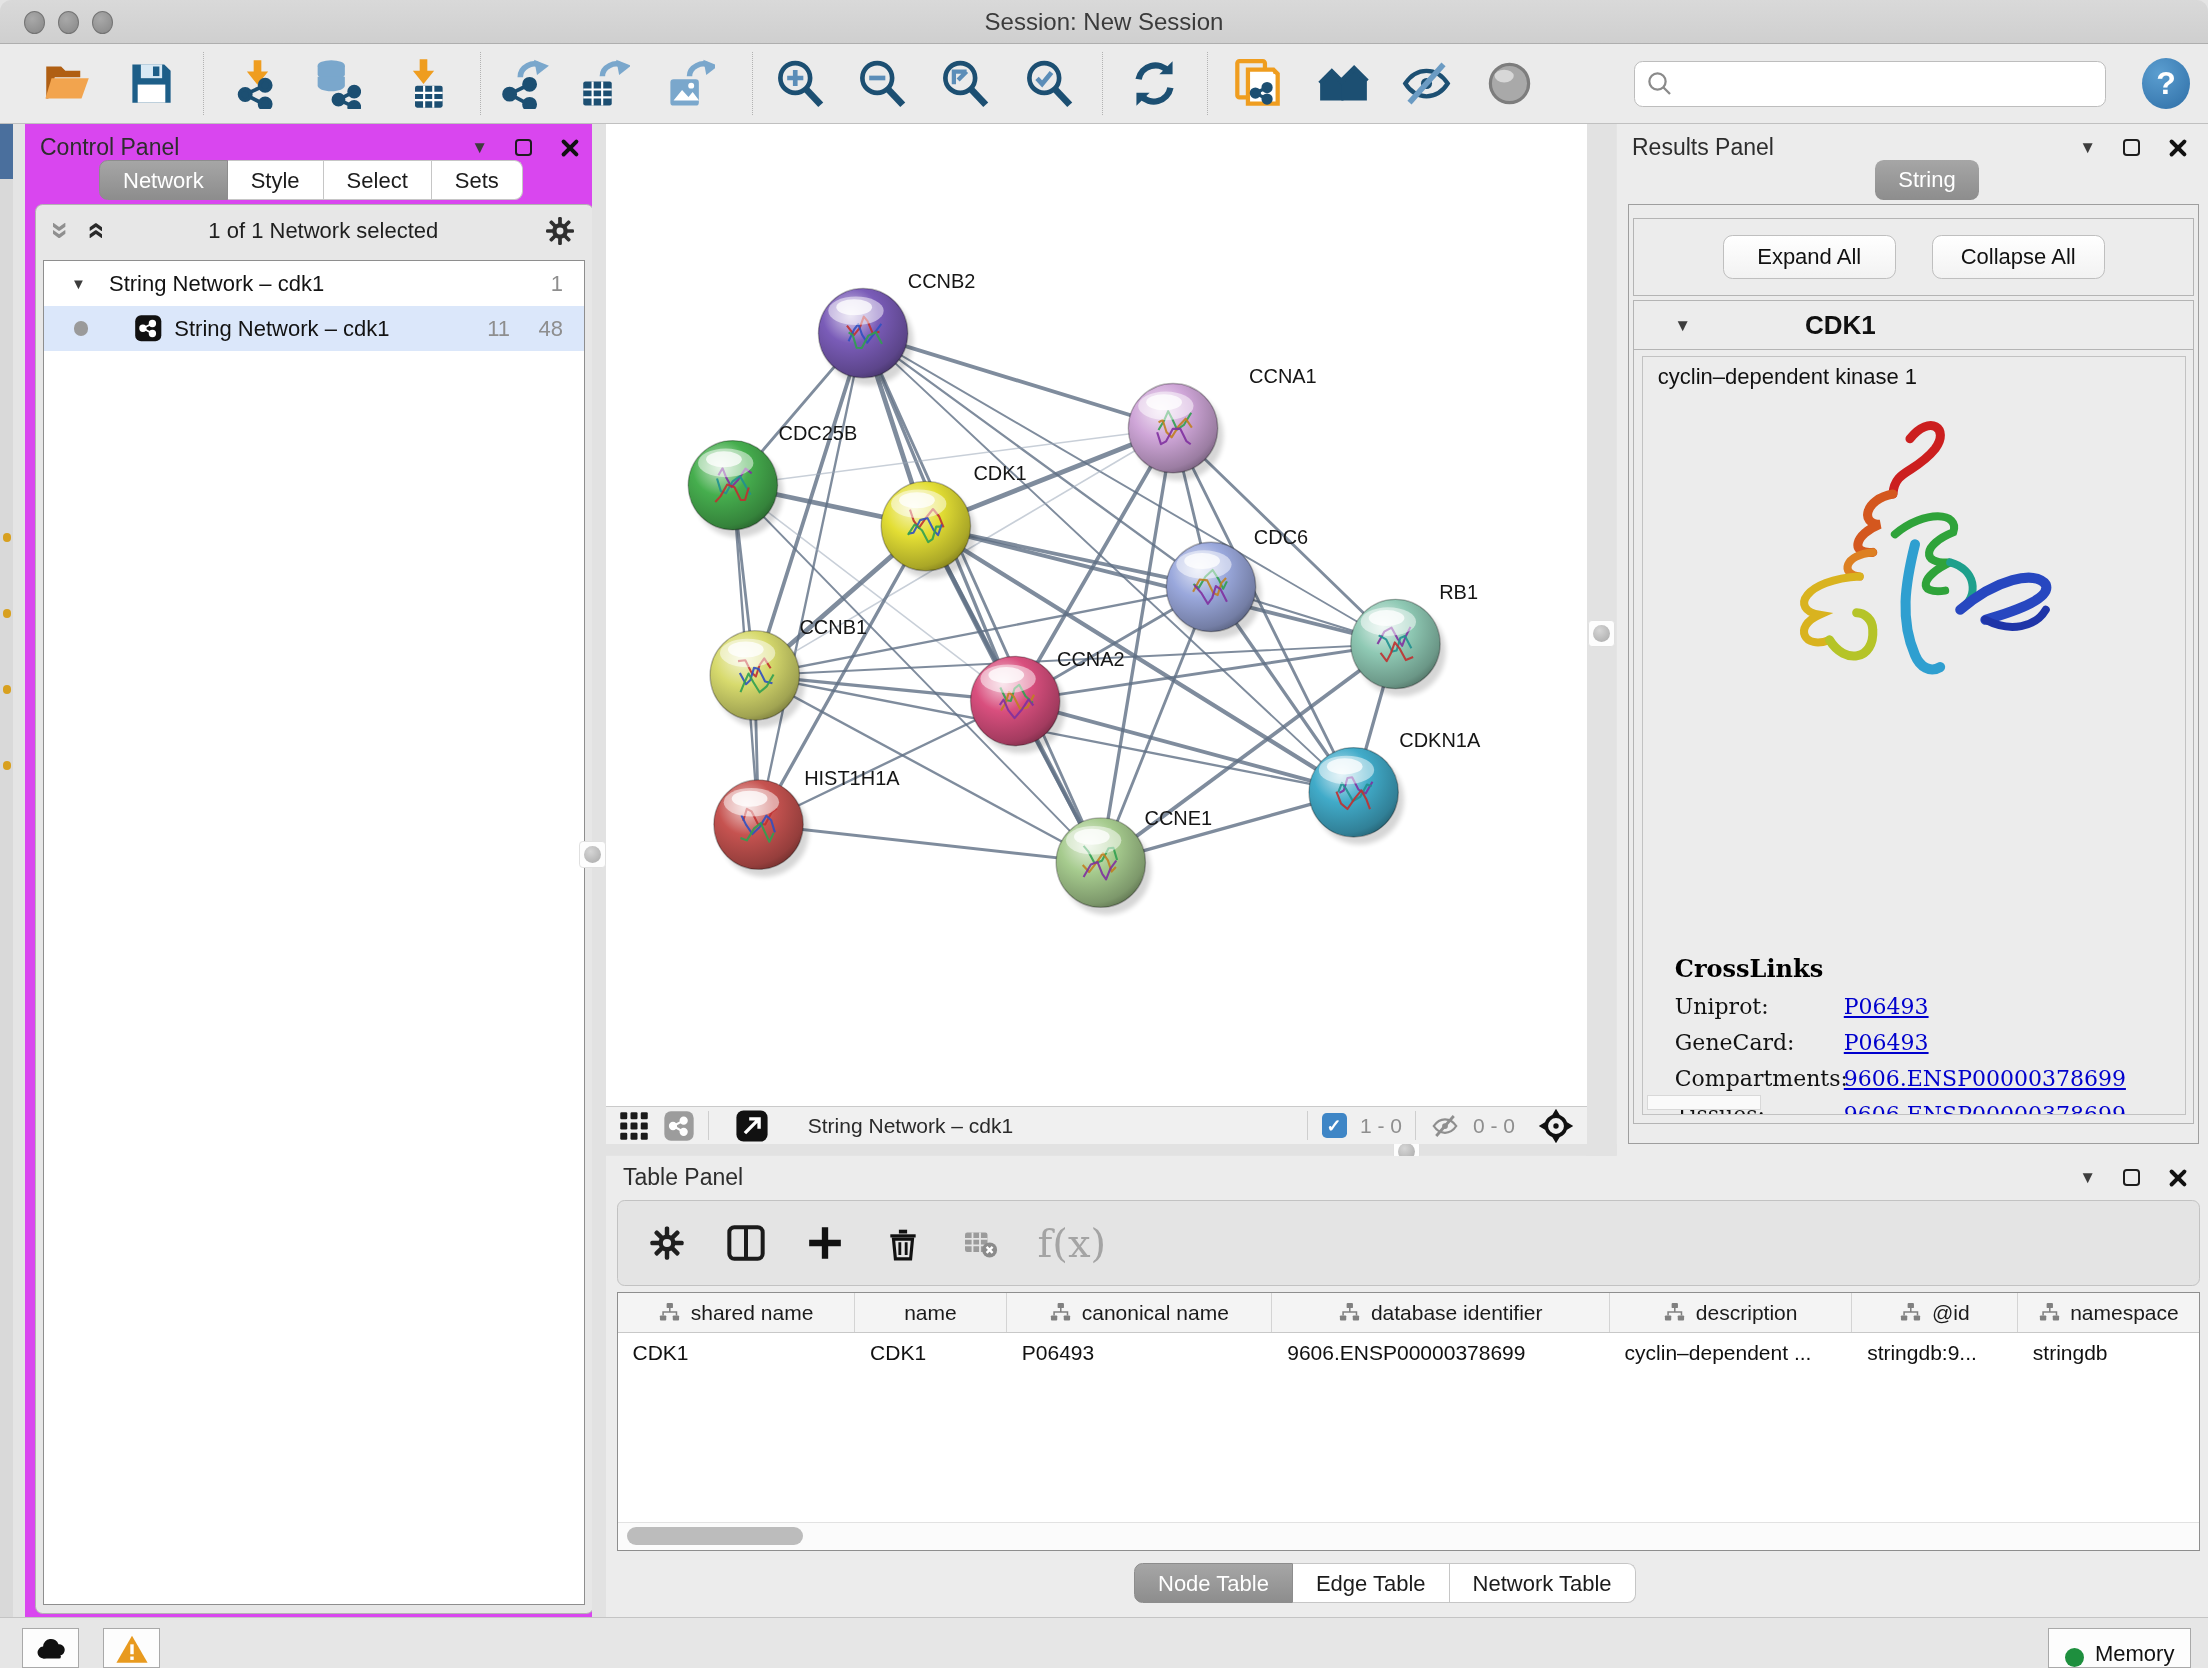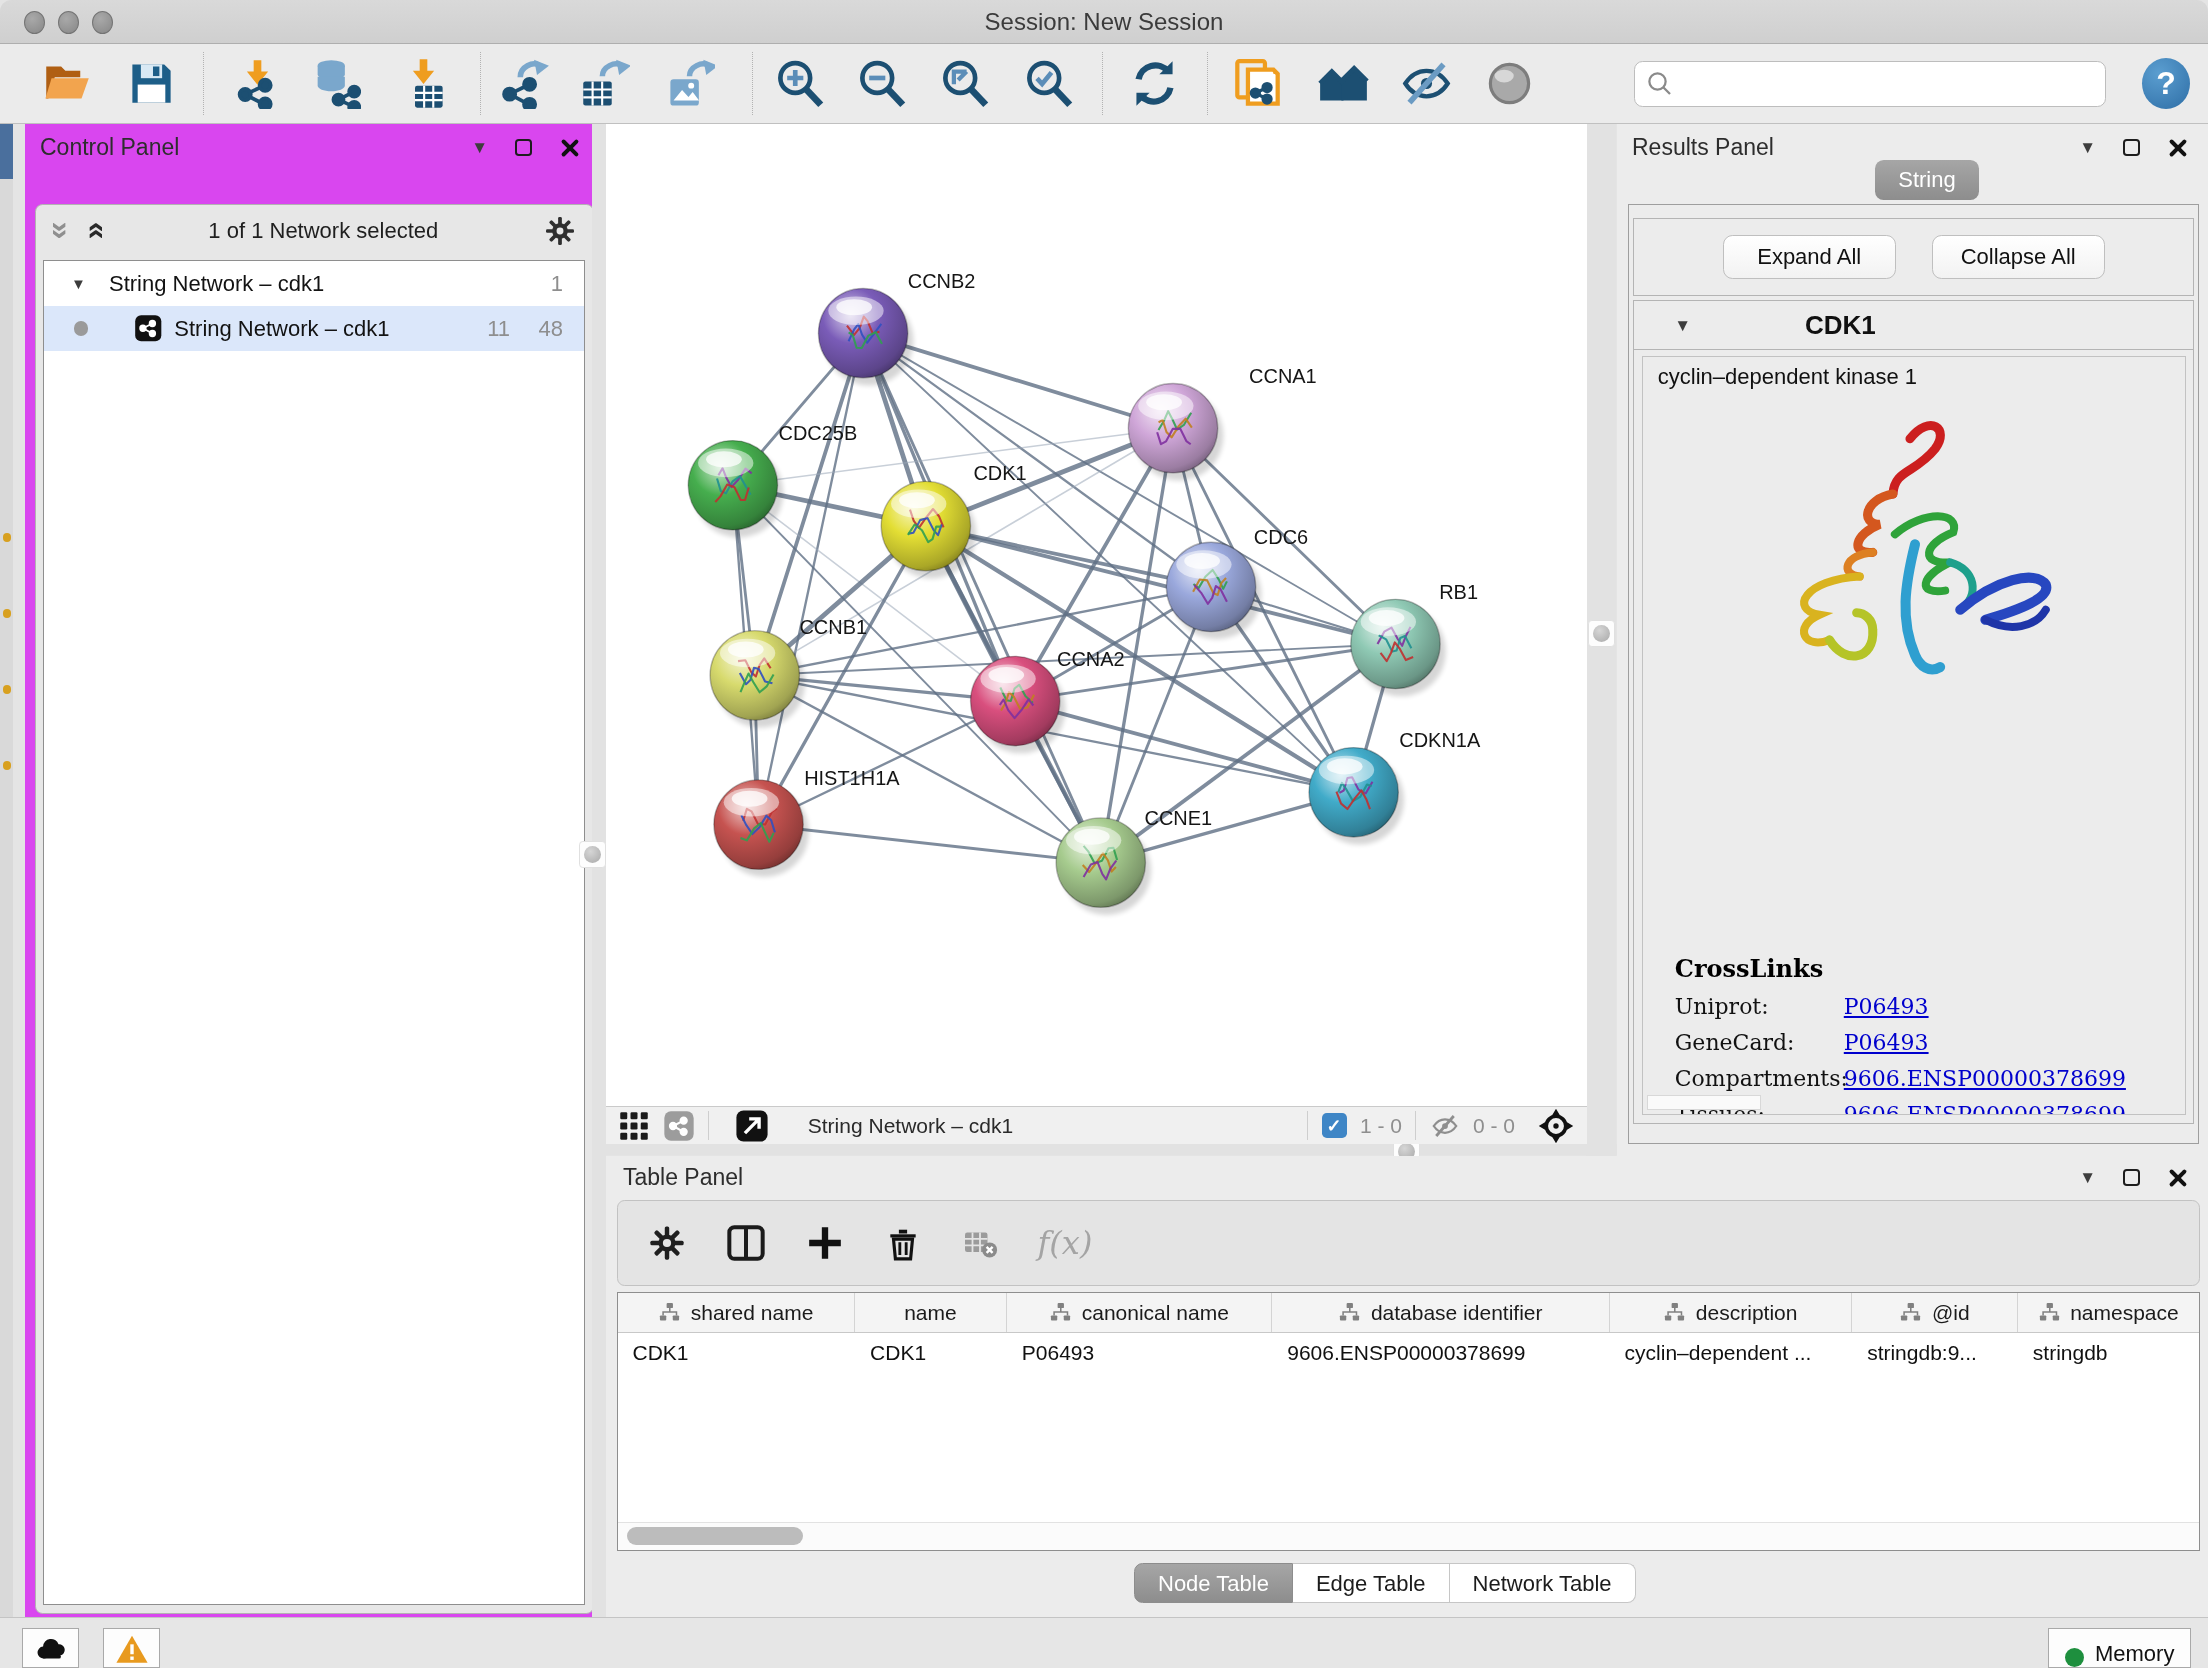--- a/index.html
+++ b/index.html
@@ -98,21 +98,21 @@
 .crosslinks { position:absolute; left:32px; top:597px; font-family:"DejaVu Serif", serif; }
 .cl-title { font-size:24px; font-weight:bold; color:#000; }
 .cl-row { display:flex; margin-top:11px; }
 .cl-label { width:169px; font-size:22px; color:#111; }
 .cl-link { font-size:22px; color:#0000cd; text-decoration:underline; }
 .rp-scroll { position:absolute; left:3.8px; bottom:3.8px; width:114px; height:15px; background:#fafafa; border:1px solid #d8d8d8; }
 
 
 .tp-toolbox { position:absolute; left:10.5px; top:44px; width:1583px; height:86px; background:#e4e4e4;
   border:1px solid #c2c2c2; border-radius:7.6px; display:flex; align-items:center; gap:40px; padding-left:30px; }
-.fx { font-family:"DejaVu Serif", serif; font-style:italic; font-size:32px; color:#a4a4a4; }
+.fx { font-family:"DejaVu Serif", serif; font-size:40px; color:#a4a4a4; }
 .ttable { position:absolute; left:10.5px; top:136px; width:1583px; height:259px; background:#fff; border:1.4px solid #8e8e8e; }
 .thead { display:flex; height:40px; background:#f4f4f4; border-bottom:1px solid #c8c8c8; }
 .tcol { display:flex; align-items:center; justify-content:center; gap:9.5px; font-size:21px; color:#1b1b1b;
   border-right:1px solid #d4d4d4; overflow:hidden; white-space:nowrap; }
 .trow { display:flex; height:40px; }
 .tcell { font-size:21px; color:#111; padding-left:15px; display:flex; align-items:center; overflow:hidden; white-space:nowrap; }
 .tcol:nth-child(1),.tcell:nth-child(1){width:238px;}
 .tcol:nth-child(2),.tcell:nth-child(2){width:152px;}
 .tcol:nth-child(3),.tcell:nth-child(3){width:266px;}
 .tcol:nth-child(4),.tcell:nth-child(4){width:338px;}
@@ -320,20 +320,26 @@
 </div>
 
 <div class="control-panel">
   <div class="panel-hdr" style="padding:9.5px 25px 0 15px">
     <span>Control Panel</span>
     <span class="hdr-icons">
       <span class="tri">▼</span>
       <span class="maxbox"></span>
       <span class="closex"></span>
     </span>
+  </div>
+  <div class="seg" style="position:absolute;left:74px;top:36px">
+    <div class="seg-tab selected">Network</div>
+    <div class="seg-tab">Style</div>
+    <div class="seg-tab">Select</div>
+    <div class="seg-tab">Sets</div>
   </div>
   <div class="cp-inner">
     <div class="cp-toolrow">
       <span class="chev">»</span>
       <span class="chev up" style="margin-left:15px">»</span>
       <span class="cp-status">1 of 1 Network selected</span>
       <svg width="32" height="32" viewBox="0 0 24 24">
           <g fill="#2f2f2f">
             <rect x="10.6" y="1.5" width="2.8" height="21" rx="1"></rect>
             <rect x="10.6" y="1.5" width="2.8" height="21" rx="1" transform="rotate(45 12 12)"></rect>

